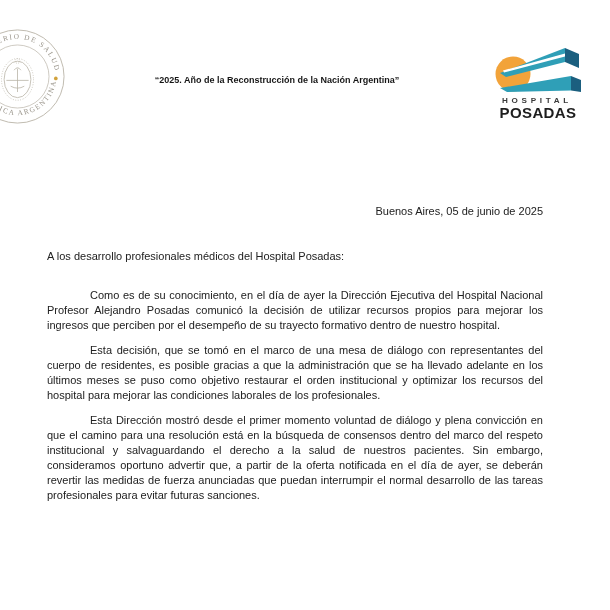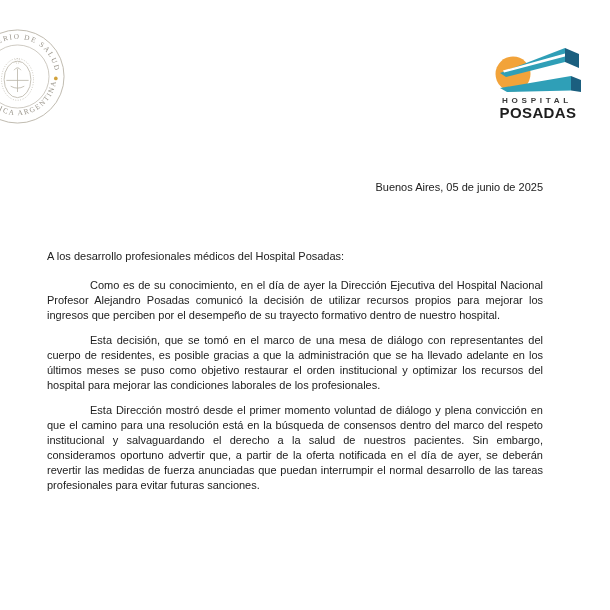--- a/index.html
+++ b/index.html
@@ -19,34 +19,34 @@
     position:absolute;left:47px;top:74px;width:460px;
     text-align:center;font-size:9px;font-weight:bold;color:#161616;
     line-height:12px;
   }
   
   .logo{position:absolute;left:493px;top:44px;width:92px;height:78px;}
   .logo-hospital{font-family:"Liberation Sans", sans-serif;font-size:7px;font-weight:600;letter-spacing:3.2px;}
   .logo-posadas{font-family:"Liberation Sans", sans-serif;font-size:15.5px;font-weight:bold;letter-spacing:.4px;}
   
   .dateline{
-    position:absolute;left:47px;top:180px;width:496px;
+    position:absolute;left:47px;top:204px;width:496px;
     text-align:right;font-size:11px;line-height:15px;color:#212121;
   }
   .letter{
     position:absolute;left:47px;top:249px;width:496px;
     font-size:11px;line-height:15px;color:#212121;
   }
   .salutation{margin:0;}
   .letter p{
     margin:10px 0 0 0;
     text-align:justify;
     text-indent:43px;
   }
-  .letter p.first{margin-top:14px;}
+  .letter p.first{margin-top:24px;}
 </style>
 </head>
 <body>
 
 <div class="page">
 
   <svg class="seal" viewBox="0 0 100 100" aria-hidden="true">
     <defs>
       <path id="sealTopArc" d="M 13,62 A 38.9,38.9 0 1 1 87,62" fill="none"></path>
       <path id="sealBottomArc" d="M 10.5,43.5 A 40,40 0 1 0 89.5,43.5" fill="none"></path>
@@ -66,20 +66,21 @@
       <ellipse cx="50" cy="53" rx="16.5" ry="21.5" stroke-dasharray="0.9 1.7"></ellipse>
       <ellipse cx="50" cy="53" rx="13.8" ry="18.8"></ellipse>
       <line x1="38.5" y1="54" x2="61.5" y2="54"></line>
       <line x1="50" y1="42" x2="50" y2="66"></line>
       <path d="M 46.5,43.5 Q 50,38.5 53.5,43.5"></path>
       <circle cx="50" cy="34" r="2.4" stroke-dasharray="0.8 1.2"></circle>
       <path d="M 43,60 Q 50,64 57,60"></path>
     </g>
   </svg>
 
+  <div class="motto">“2025. Año de la Reconstrucción de la Nación Argentina”</div>
 
   <svg class="logo" viewBox="0 0 92 78" aria-hidden="true">
     <circle cx="20" cy="30" r="17.5" fill="#f2a33a"></circle>
 
     <polygon points="7,29 72,4 72,18 13,33" fill="#2f9fb7"></polygon>
     <polygon points="10,26.5 72,9.5 72,12.5 11,28.5" fill="#ffffff"></polygon>
     <polygon points="72,4 86,10 86,24 72,18" fill="#1b5f7f"></polygon>
 
     <polygon points="7,44 78,32 78,46.5 14,48" fill="#2f9fb7"></polygon>
     <polygon points="78,32 88,36 88,48 78,46.5" fill="#1b5f7f"></polygon>

